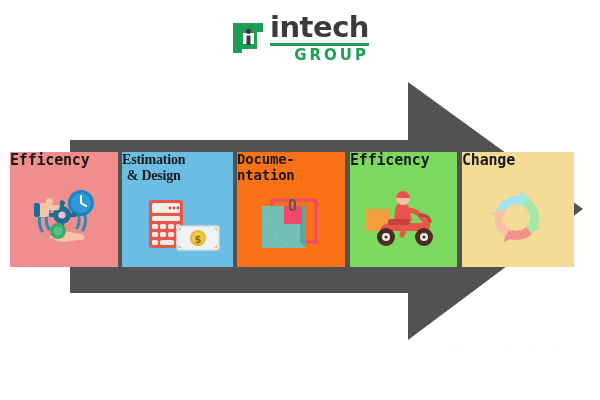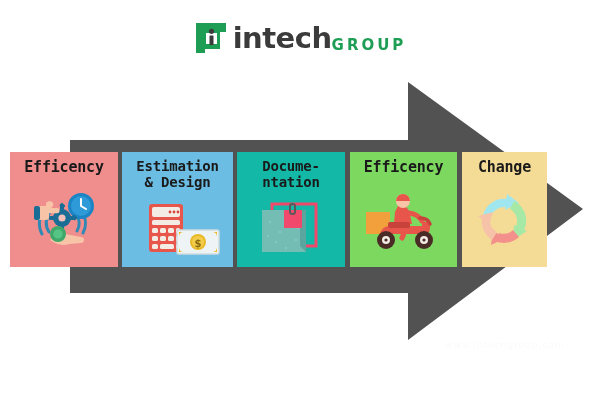--- a/index.html
+++ b/index.html
@@ -13,61 +13,60 @@
   }
   #stage{position:relative;width:600px;height:400px;}
 
   
   .logo{
     position:absolute;left:0;top:14px;width:600px;height:48px;
     display:flex;align-items:center;justify-content:center;gap:5px;
   }
   .logo-mark{position:relative;width:34px;height:34px;flex:0 0 auto;}
   .logo-mark svg{display:block;}
-  .logo-words{display:flex;flex-direction:row;align-items:flex-start;line-height:1;}
+  .logo-words{display:flex;flex-direction:column;align-items:flex-start;line-height:1;}
   .logo-intech{
     font-family:"DejaVu Sans","Liberation Sans",sans-serif;
     font-weight:bold;font-size:29px;color:#3b3b3b;letter-spacing:-0.5px;
   }
   .logo-rule{width:100%;height:3px;background:#1d9e54;margin:1px 0 2px 0;}
   .logo-group{
     font-family:"DejaVu Sans","Liberation Sans",sans-serif;
     font-weight:bold;font-size:15px;color:#1d9e54;letter-spacing:3px;
     align-self:flex-end;
   }
 
   
   .arrow-layer{position:absolute;left:0;top:0;width:600px;height:400px;}
   .arrow-layer svg{display:block;}
 
   
   .cards{position:absolute;left:0;top:0;width:600px;height:400px;}
   .card{
     position:absolute;top:152px;height:115px;
     box-sizing:border-box;
-    display:flex;flex-direction:column;align-items:center;
-    padding-top:7px;
+    display:flex;flex-direction:column;align-items:flex-start;
     overflow:hidden;
   }
   .card-title{
     font-family:"DejaVu Sans Mono","Liberation Mono",monospace;
     font-weight:bold;font-size:15px;color:#1a1a1a;
     text-align:center;line-height:1.12;letter-spacing:-0.2px;
     white-space:pre-line;
   }
   .card-art{flex:1;display:flex;align-items:center;justify-content:center;width:100%;}
   .card-art svg{display:block;}
 
   .c1{left:10px;width:108px;background:#F08D8D;}
   .c2{left:122px;width:111px;background:#6BBDE3;}
-  .c3{left:237px;width:108px;background:#14b8a6;}
+  .c3{left:237px;width:108px;background:#f97316;}
   .c4{left:350px;width:107px;background:#7DD860;}
-  .c5{left:462px;width:85px;background:#F5DC96;}
-
-  .c2 .card-title{font-size:14px;}
+  .c5{left:462px;width:112px;background:#F5DC96;}
+
+  .c2 .card-title{font-size:14px;font-family:Liberation Serif, serif;}
   .c3 .card-title{font-size:14px;}
 
   
   .watermark{
     position:absolute;left:415px;top:340px;width:180px;height:16px;
     font-family:"DejaVu Sans","Liberation Sans",sans-serif;
     font-size:9px;color:#fafafa;letter-spacing:1px;
     text-align:center;user-select:none;
   }
 </style>

